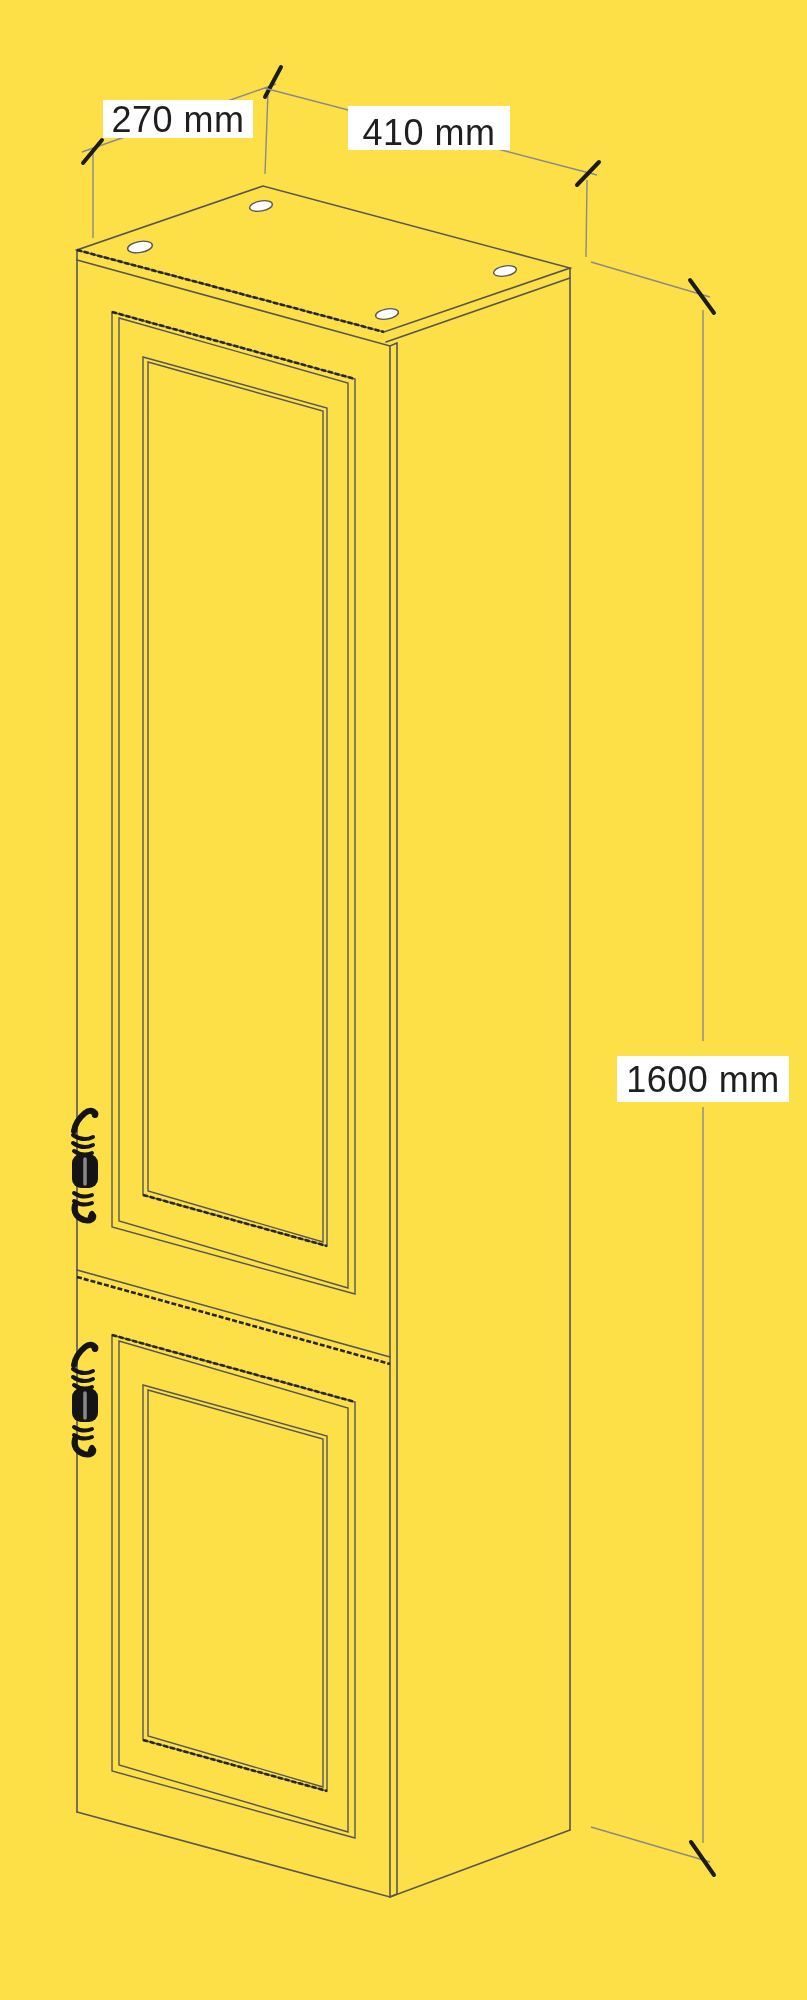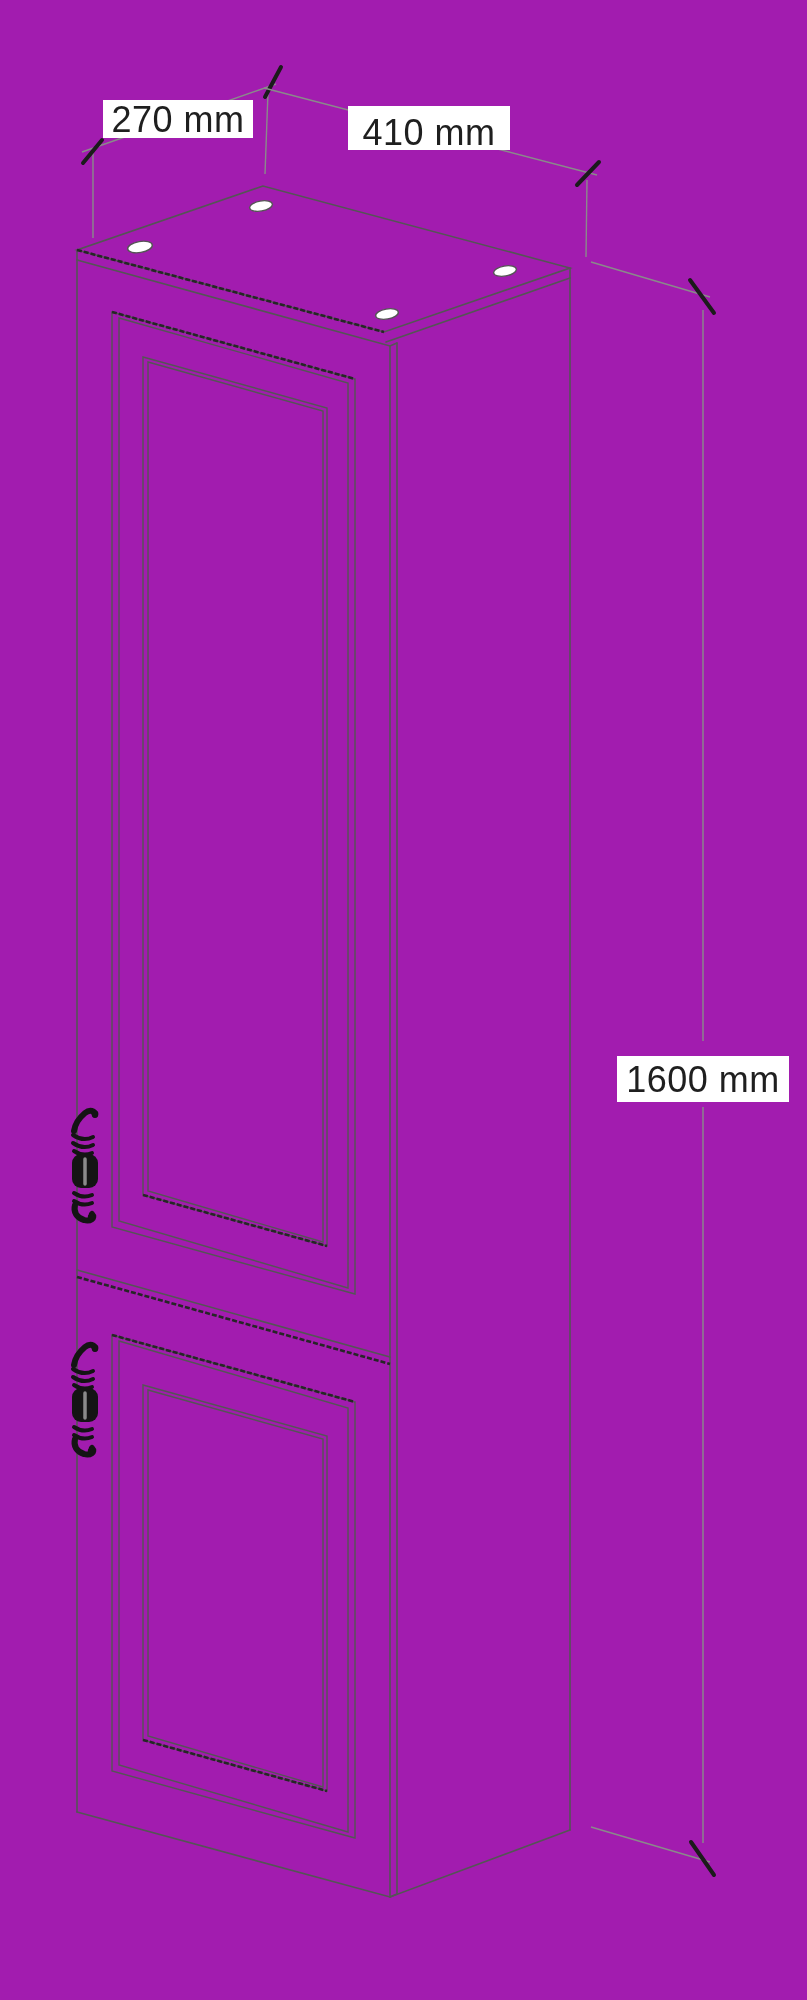--- a/index.html
+++ b/index.html
@@ -4,21 +4,21 @@
 <style>
   html, body {
     margin: 0;
     padding: 0;
     background: #ffffff;
   }
   .stage {
     position: relative;
     width: 807px;
     height: 2000px;
-    background: #a21caf;
+    background: #fde047;
     overflow: hidden;
     font-family: "Liberation Sans", "DejaVu Sans", sans-serif;
   }
   svg { display: block; }
   .dim-text {
     font-family: "Liberation Sans", "DejaVu Sans", sans-serif;
     font-size: 36px;
     letter-spacing: 0.5px;
     fill: #1f1f1f;
   }

